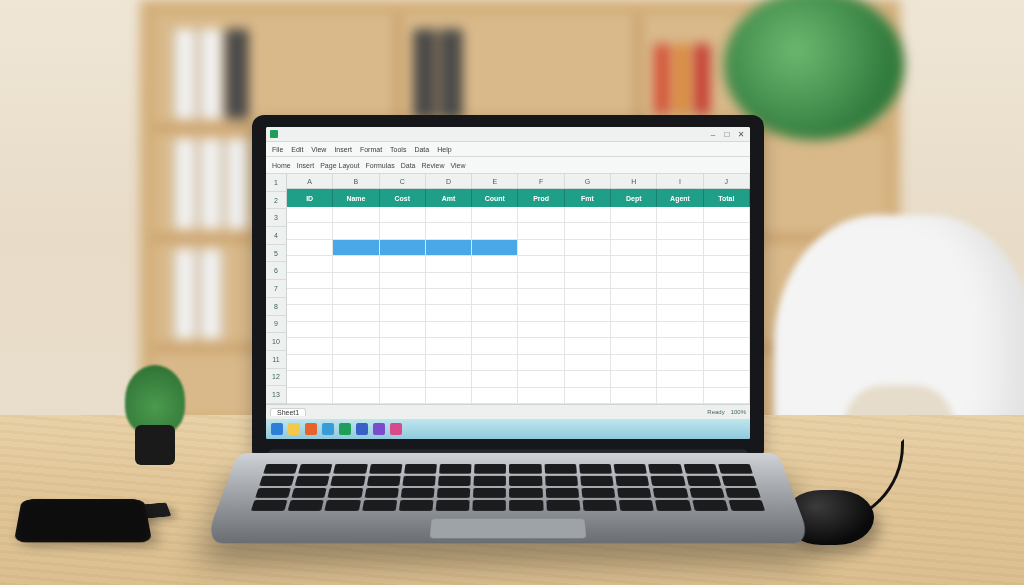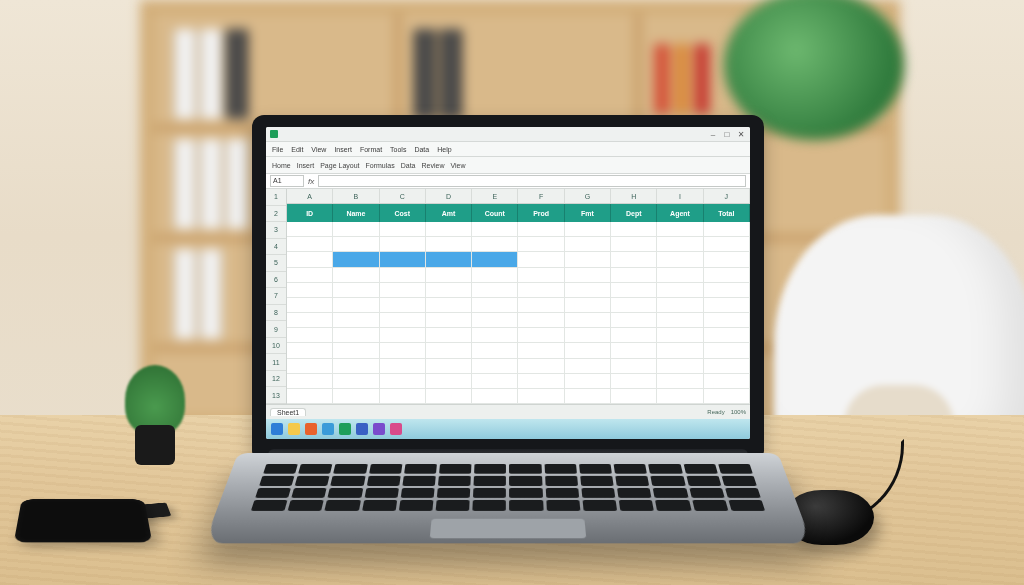--- a/index.html
+++ b/index.html
@@ -147,25 +147,20 @@
         <div class="ribbon">
           <span>Home</span>
           <span>Insert</span>
           <span>Page Layout</span>
           <span>Formulas</span>
           <span>Data</span>
           <span>Review</span>
           <span>View</span>
         </div>
 
-        <div class="fxbar">
-          <div class="namebox">A1</div>
-          <span class="fxicon">fx</span>
-          <div class="fxinput"></div>
-        </div>
 
         <div class="gridwrap">
           <div class="rowhdrs">
             <div>1</div>
             <div>2</div>
             <div>3</div>
             <div>4</div>
             <div>5</div>
             <div>6</div>
             <div>7</div>

